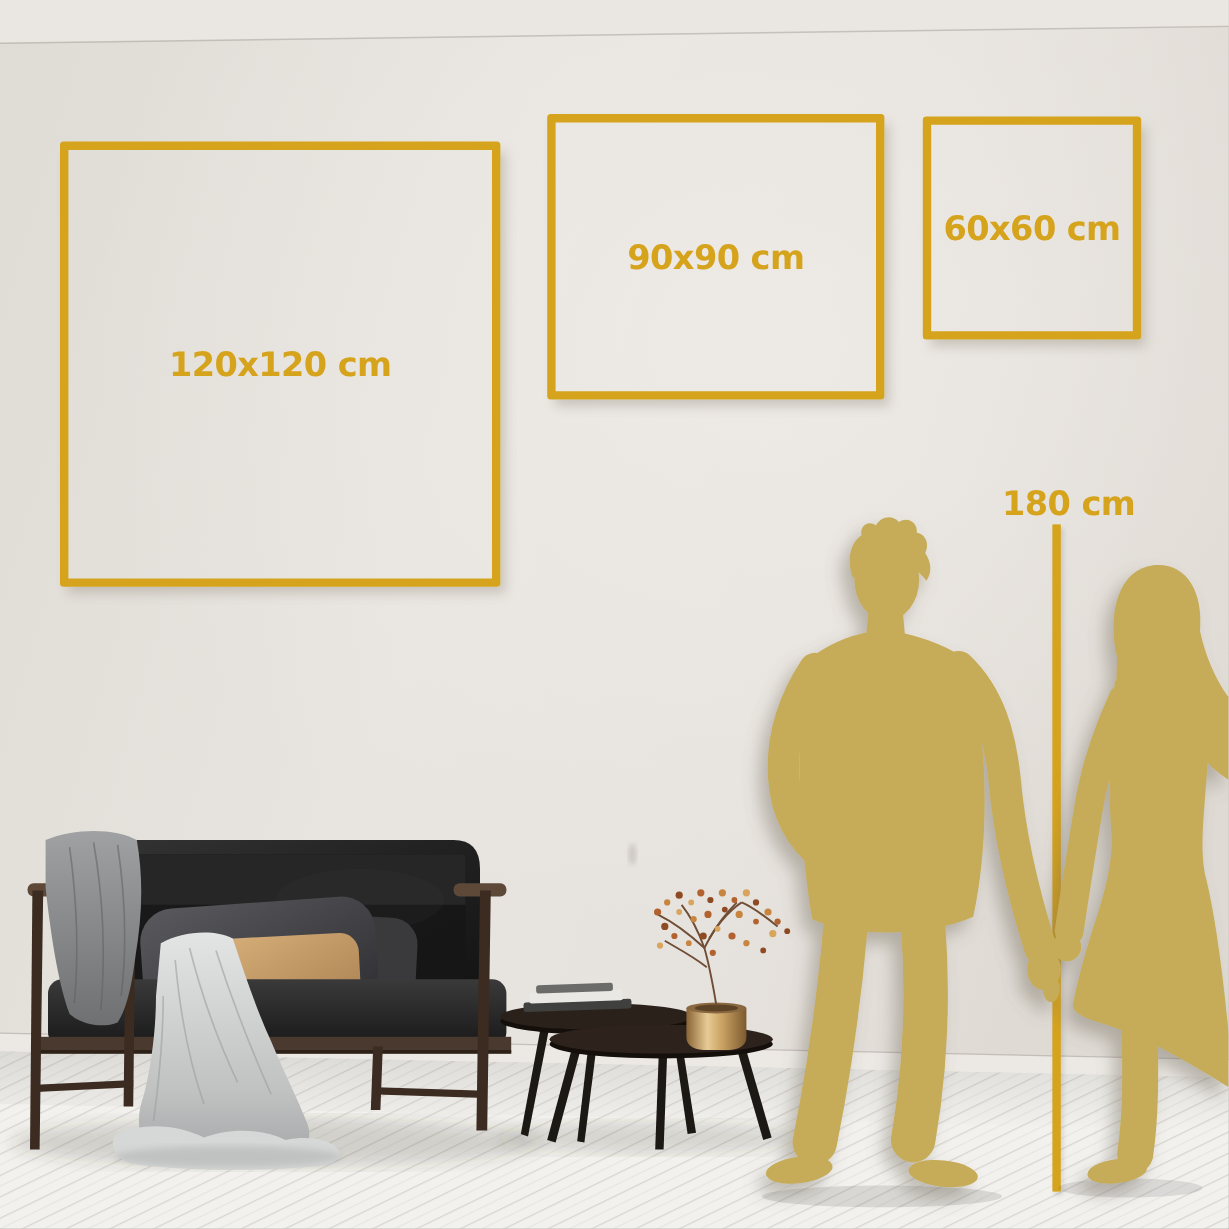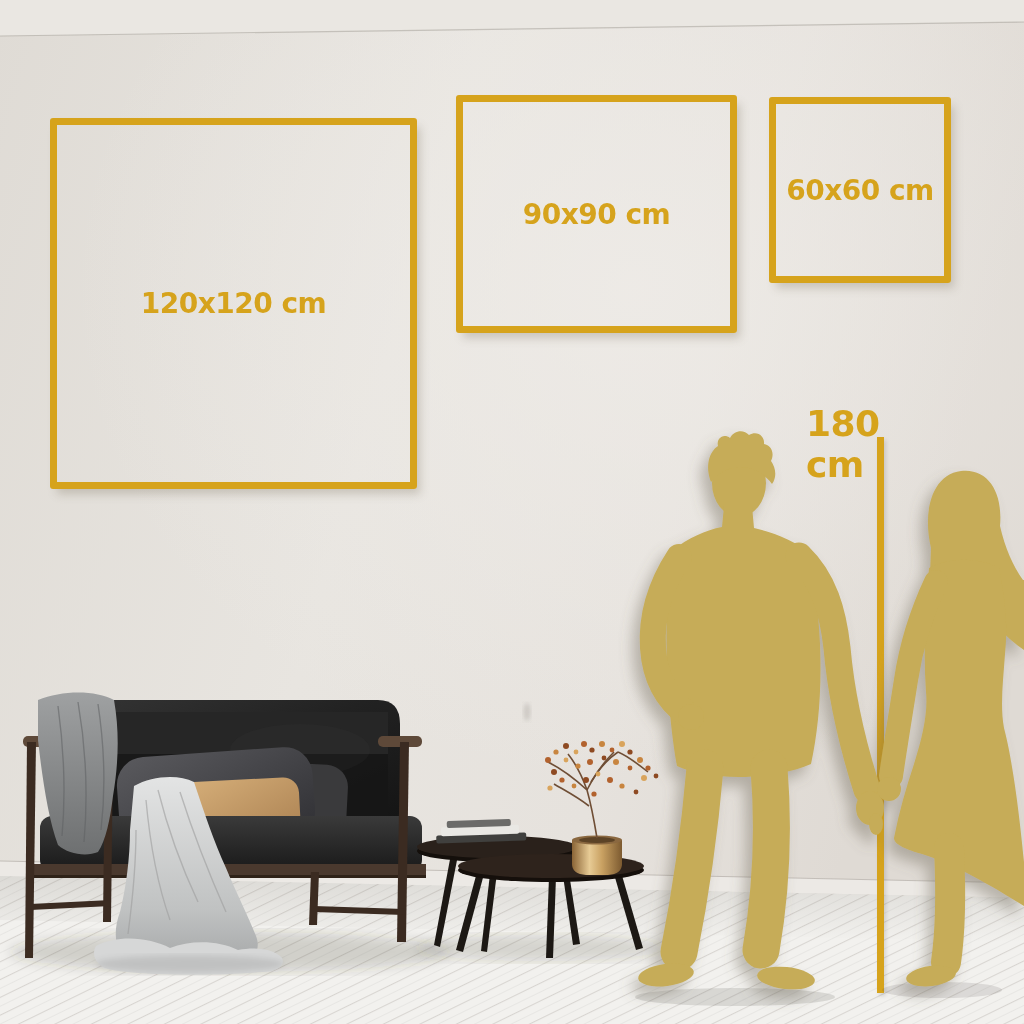--- a/index.html
+++ b/index.html
@@ -17,22 +17,22 @@
     display:flex;align-items:center;justify-content:center;text-align:right;
   }
   .frame-label{
     font-weight:800;font-size:28px;letter-spacing:-0.5px;
     color:var(--accent-gold,#D6A31C);white-space:nowrap;
   }
   #frame-120{left:50px;top:97px;width:367px;height:371px;margin-top:21px;}
   #frame-90{left:456px;top:95px;width:281px;height:238px;}
   #frame-60{left:769px;top:97px;width:182px;height:186px;}
   #height-label{
-    position:absolute;left:806px;top:403px;width:140px;text-align:left;
-    font-weight:800;font-size:36px;letter-spacing:-0.5px;
+    position:absolute;left:806px;top:403px;width:140px;text-align:right;
+    font-weight:800;font-size:28px;letter-spacing:-0.5px;
     color:var(--accent-gold,#D6A31C);
   }
   #height-line{
     position:absolute;left:877px;top:437px;width:7px;height:556px;
     background:var(--accent-gold,#D6A31C);
     box-shadow:2px 3px 4px rgba(0,0,0,.12);
   }
 </style>
 </head>
 <body>

